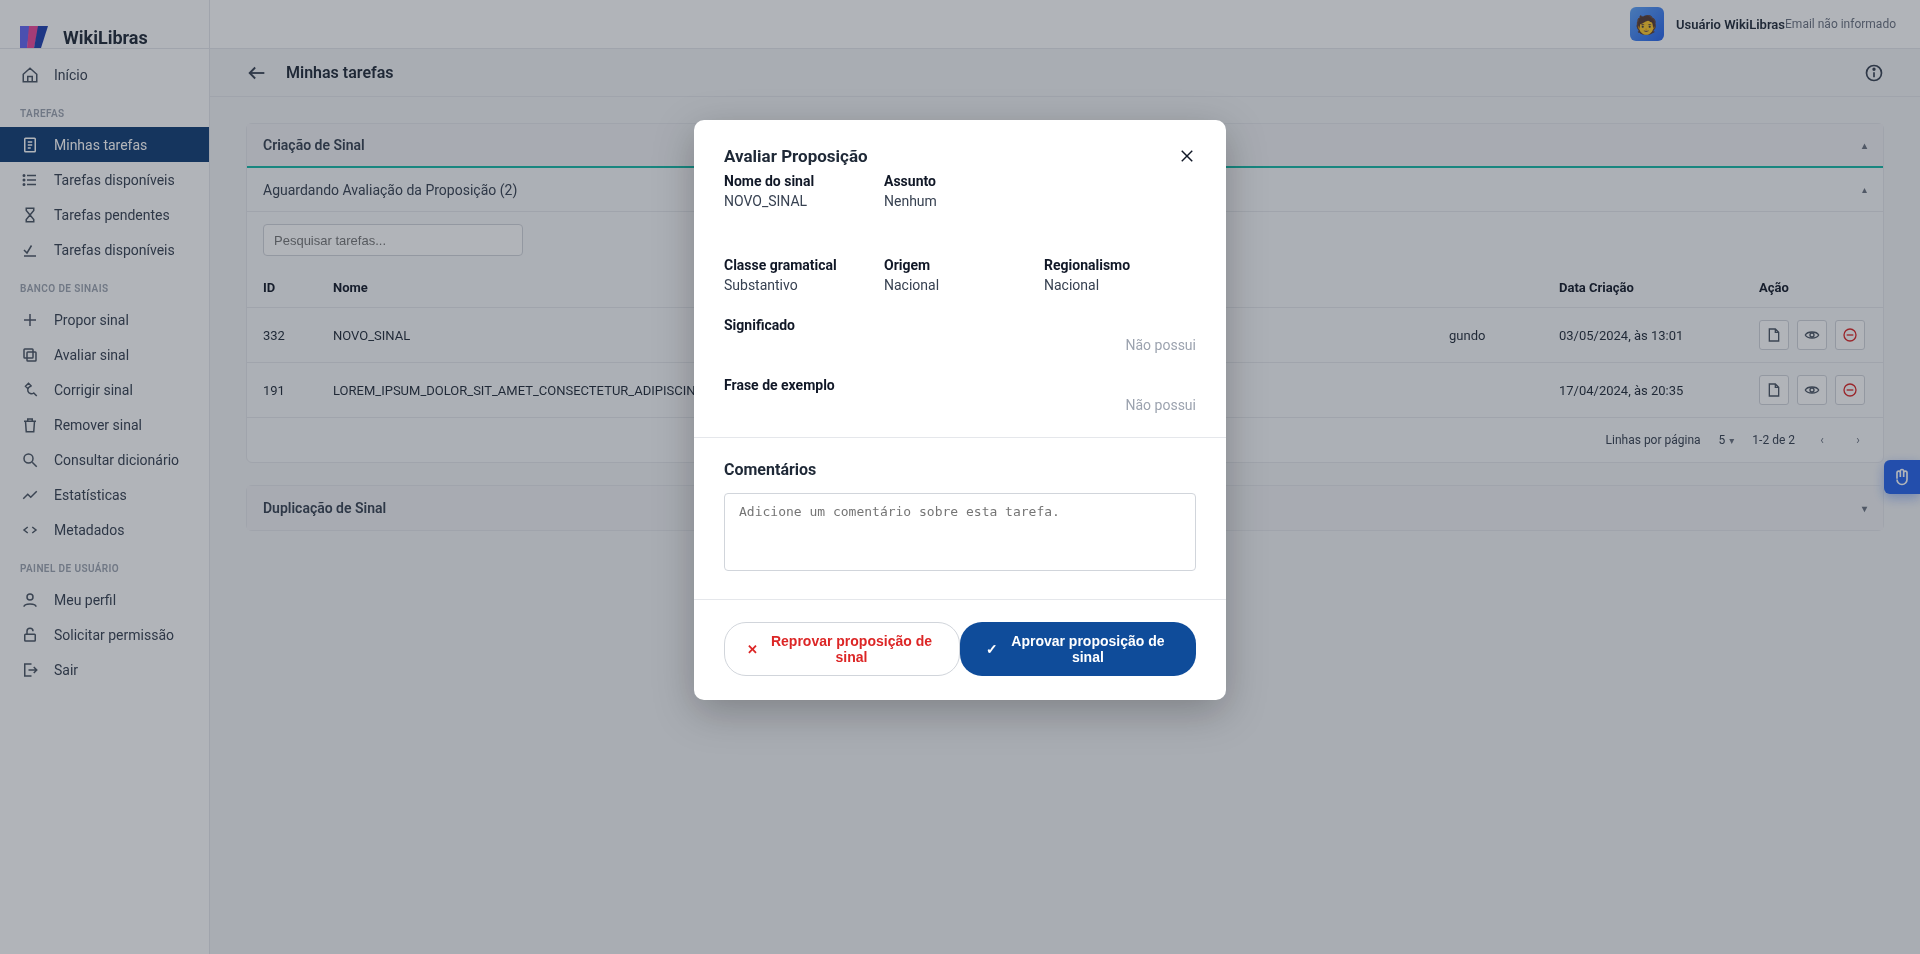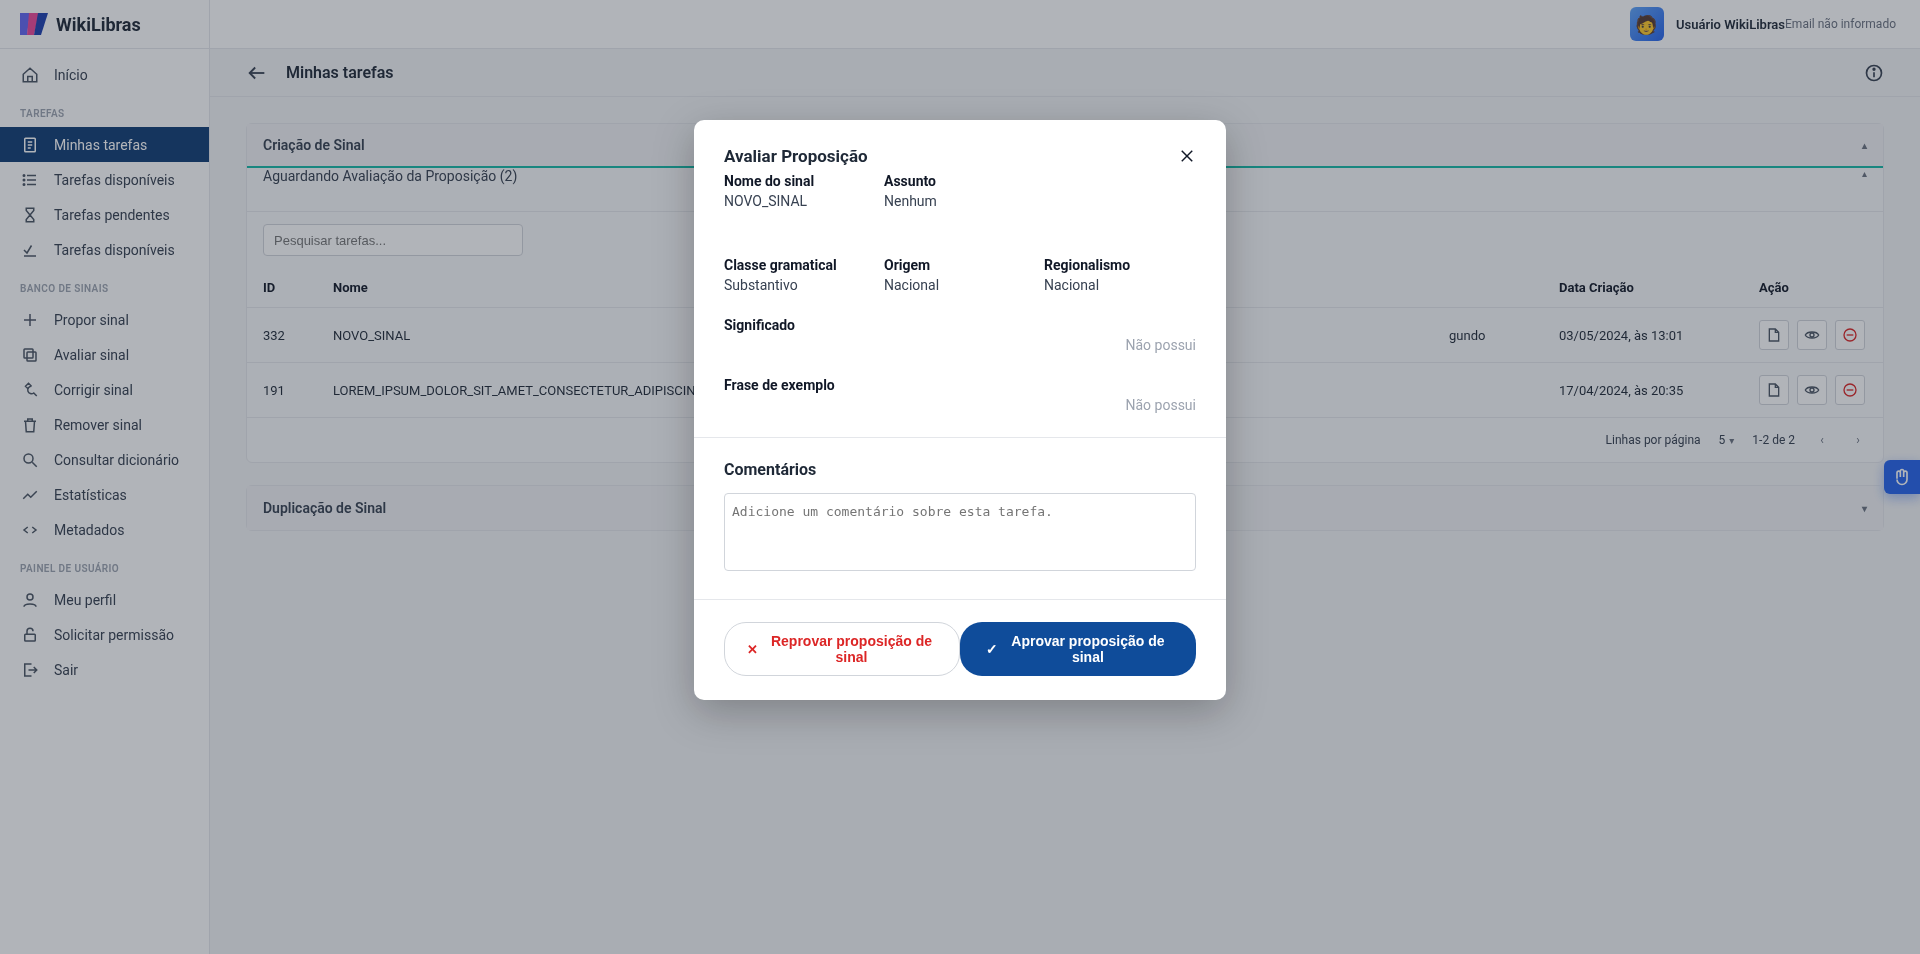--- a/index.html
+++ b/index.html
@@ -1,20 +1,20 @@
 <!DOCTYPE html>
 <html><head>
 <meta charset="utf-8">
 <style>
   * { box-sizing: border-box; }
   html, body { margin:0; padding:0; height:100%; font-family: 'Segoe UI', Roboto, Arial, sans-serif; color:#1F2937; background:#F3F4F6; }
   .app { display:flex; height:954px; }
   
   .sidebar { width:210px; background:#fff; border-right:1px solid #E5E7EB; display:flex; flex-direction:column; }
-  .logo-wrap { height:49px; display:flex; align-items:center; padding:0 20px; border-bottom:1px solid #E5E7EB; gap:8px; }
+  .logo-wrap { height:49px; display:flex; align-items:flex-end; padding:0 20px; border-bottom:1px solid #E5E7EB; gap:15px; }
   .logo-text { font-size:18px; font-weight:700; color:#1F2937; }
   .side-list { padding:8px 0 0 0; }
   .side-section { padding:16px 20px 8px; font-size:10px; font-weight:600; color:#9CA3AF; letter-spacing:.4px; }
   .side-item { display:flex; align-items:center; gap:14px; height:35px; padding:0 20px; font-size:14px; color:#374151; cursor:pointer; }
   .side-item.active { background:#103C73; color:#fff; }
   .side-item .ic { width:20px; height:20px; display:flex; align-items:center; justify-content:center; color:#4B5563; }
   .side-item.active .ic { color:#fff; }
   
   .main { flex:1; display:flex; flex-direction:column; background:#F3F4F6; position:relative; }
   .topbar { height:49px; background:#fff; border-bottom:1px solid #E5E7EB; display:flex; align-items:center; justify-content:flex-end; padding:0 24px; gap:12px; }
@@ -23,21 +23,21 @@
   .user-name { font-size:13px; font-weight:600; }
   .user-email { font-size:12px; color:#6B7280; }
   
   .page-header { height:48px; display:flex; align-items:center; padding:0 36px; border-bottom:1px solid #E5E7EB; background:#F3F4F6; gap:18px; }
   .page-title { font-size:16px; font-weight:600; }
   .spacer { flex:1; }
   
   .content { flex:1; padding:26px 36px; overflow:auto; }
   .panel { border:1px solid #E5E7EB; border-radius:6px; background:#F8F9FA; margin-bottom:22px; }
   .panel-head { height:44px; display:flex; align-items:center; padding:0 16px; font-size:14px; font-weight:600; color:#374151; background:#F1F2F4; border-bottom:2px solid #14b8a6; }
-  .panel-sub { height:44px; display:flex; padding:0 16px; font-size:14px; color:#374151; background:#F8F9FA; border-bottom:1px solid #E5E7EB; }
+  .panel-sub { height:44px; display:flex; align-items:center; padding:0 16px; font-size:14px; color:#374151; background:#F8F9FA; border-bottom:1px solid #E5E7EB; }
   .search-row { padding:12px 16px; }
   .search-box { width:260px; height:32px; border:1px solid #D1D5DB; border-radius:4px; padding:0 10px; font-size:13px; color:#374151; }
   .table { width:100%; border-collapse:collapse; }
   .table th, .table td { text-align:left; padding:12px 16px; font-size:13px; border-bottom:1px solid #E5E7EB; }
   .table th { font-weight:700; color:#111827; }
   .col-acao { width:140px; }
   .row-actions { display:flex; gap:8px; }
   .icon-btn { width:30px; height:30px; border:1px solid #D1D5DB; border-radius:3px; background:#fff; display:flex; align-items:center; justify-content:center; cursor:pointer; color:#4B5563; }
   .icon-btn.red { color:#DC2626; }
   .pager { height:44px; display:flex; align-items:center; justify-content:flex-end; gap:18px; padding:0 16px; font-size:12px; color:#374151; }
@@ -54,21 +54,21 @@
   .sec-title { font-size:16px; font-weight:700; }
   .edit-ic { cursor:pointer; color:#111827; }
   .grid { display:flex; flex-wrap:wrap; gap:24px 40px; margin-top:7px; }
   .fld { min-width:120px; }
   .fld.full { width:100%; }
   .lbl { font-size:14px; font-weight:700; color:#111827; margin-bottom:4px; }
   .val { font-size:14px; color:#374151; }
   .na { color:#9CA3AF;text-align:right; }
   .hr { height:1px; background:#E5E7EB; margin:24px -30px 0; }
   .cm-title { font-size:16px; font-weight:700; margin-top:22px; }
-  .cm-box { width:100%; height:78px; border:1px solid #D1D5DB; border-radius:4px; margin-top:14px; padding:10px 7px; font-size:13px; color:#374151; resize:none; }
+  .cm-box { width:100%; height:78px; border:1px solid #D1D5DB; border-radius:4px; margin-top:14px; padding:10px 14px; font-size:13px; color:#374151; resize:none; }
   .modal-foot { display:flex; justify-content:space-between; padding:22px 30px 24px; border-top:1px solid #E5E7EB; margin-top:24px; }
   .btn-out { border:1px solid #D1D5DB; border-radius:22px; background:#fff; padding:10px 22px; font-size:14px; font-weight:600; color:#DC2626; display:flex; align-items:center; gap:8px; cursor:pointer; }
   .btn-out .x { color:#DC2626; font-size:13px; }
   .btn-pri { border:none; border-radius:22px; background:#0F4C9A; color:#fff; padding:10px 26px; font-size:14px; font-weight:600; display:flex; align-items:center; gap:8px; cursor:pointer; }
   .fab { position:fixed; right:0; top:50%; transform:translateY(-50%); width:36px; height:34px; background:#2563EB; border-radius:6px 0 0 6px; display:flex; align-items:center; justify-content:center; color:#fff; font-size:18px; cursor:pointer; box-shadow:0 4px 12px rgba(37,99,235,.4);}
   svg { display:block; }
 </style>
 </head>
 <body>
 

